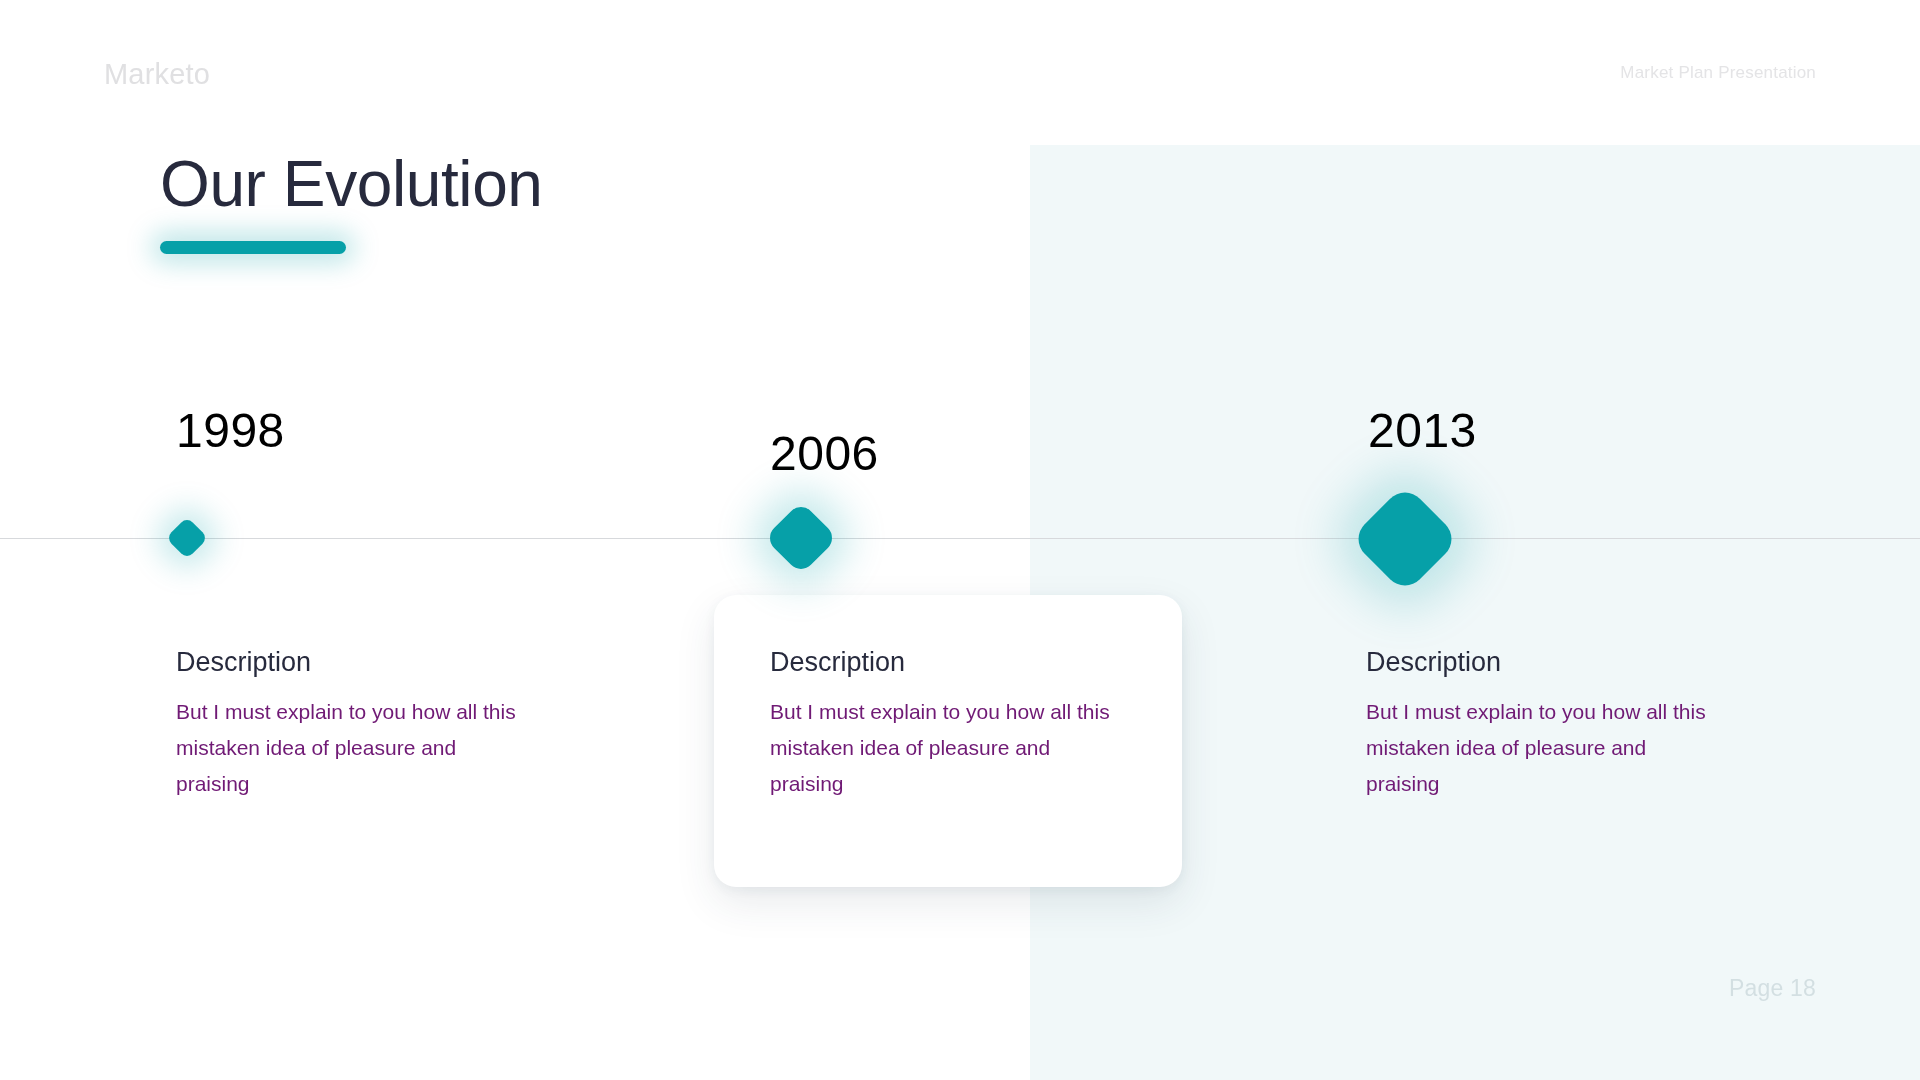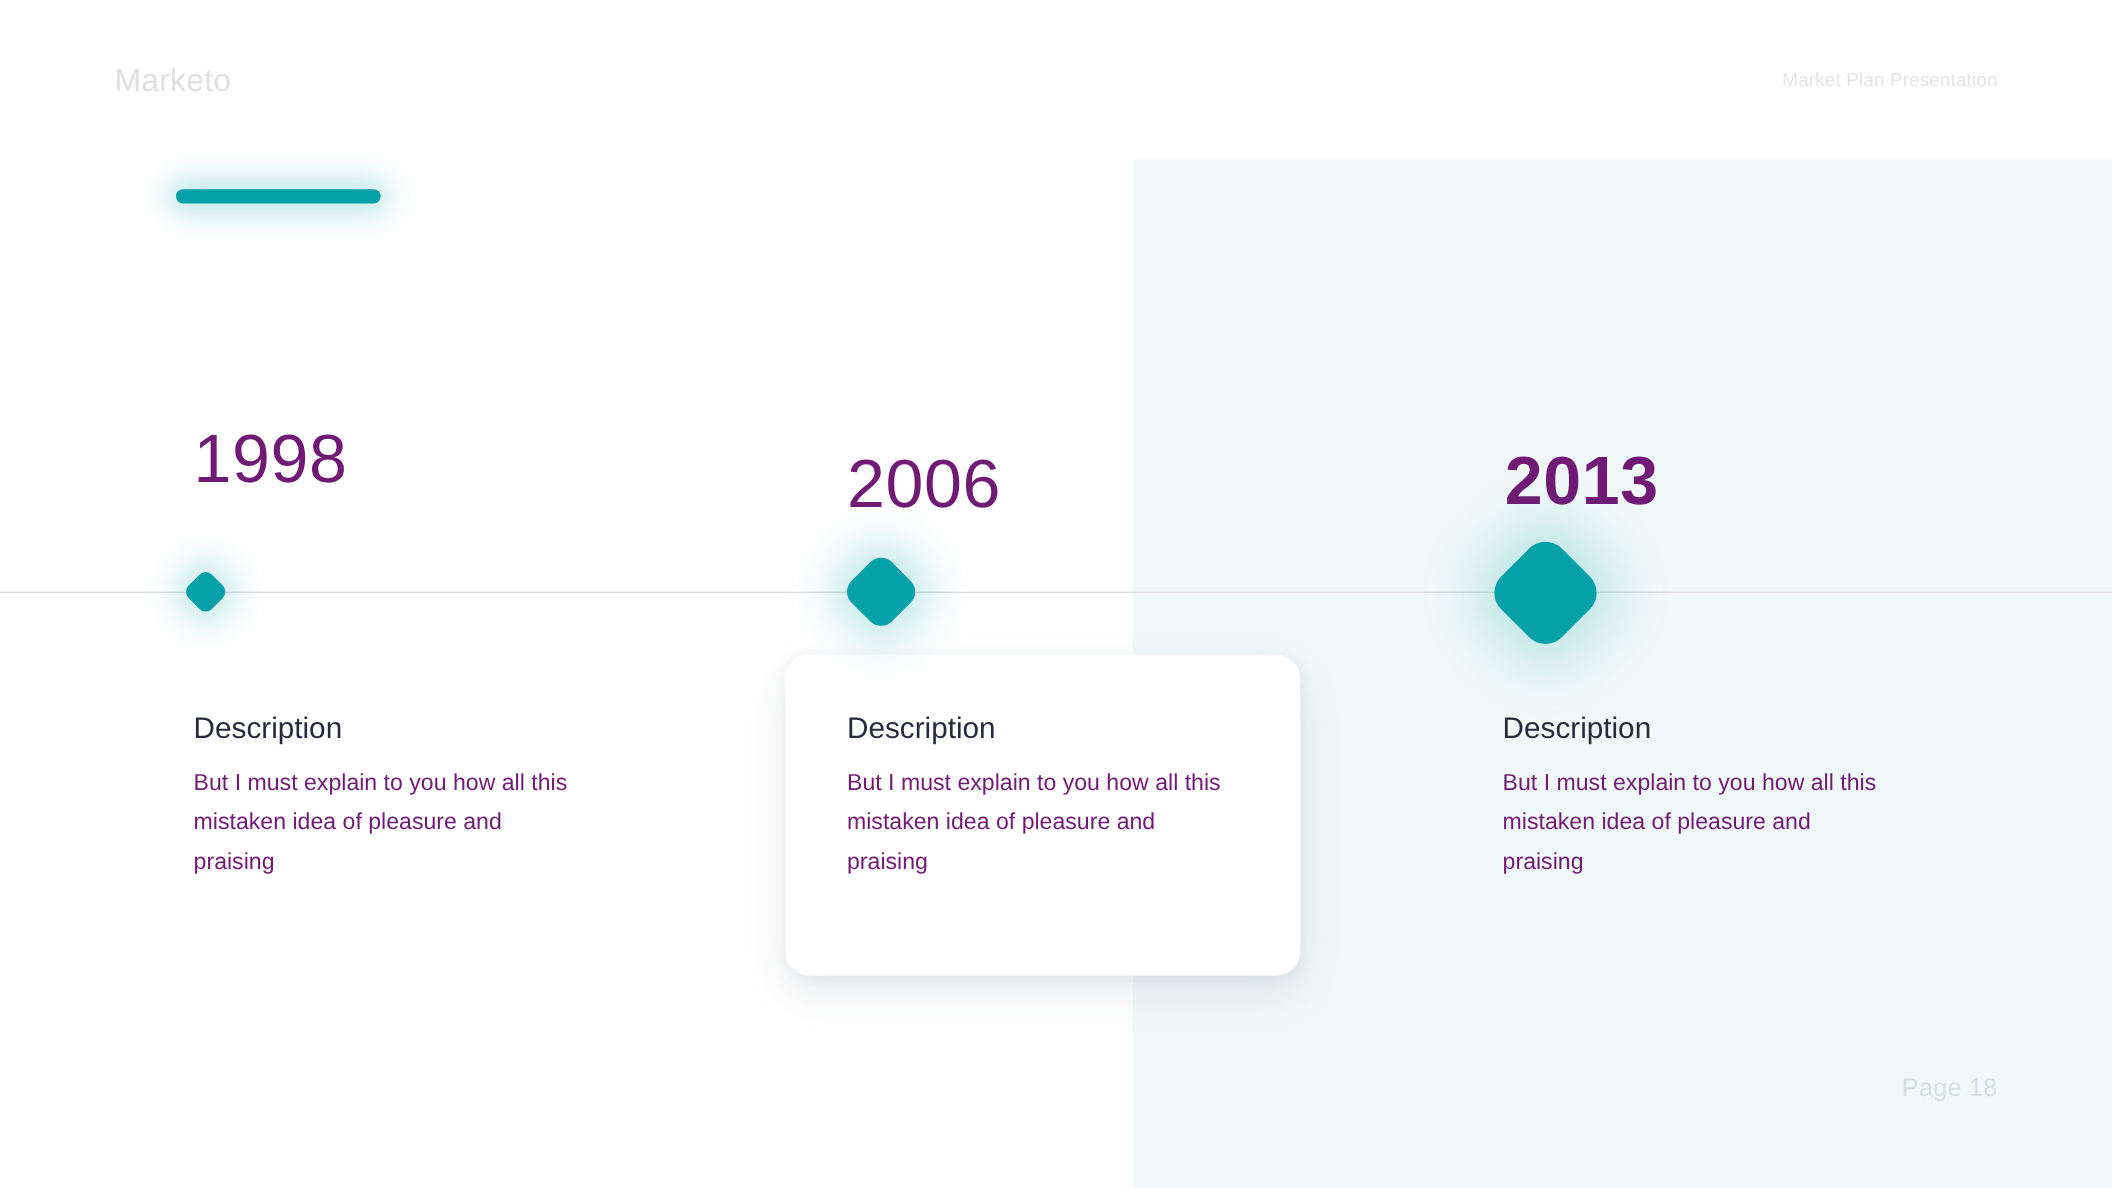--- a/index.html
+++ b/index.html
@@ -103,25 +103,26 @@
     z-index: 1;
   }
 
   .tl-item {
     position: absolute;
     z-index: 3;
   }
 
   .tl-year {
     position: absolute;
-    font-size: 62px;
-    color: #701a75;
+    font-size: 48px;
+    color: #000000;
     letter-spacing: 0.5px;
     line-height: 1;
     white-space: nowrap;
+    margin-top: 20px;
   }
 
   .tl-marker {
     position: absolute;
     background: #06a0a8;
     transform: rotate(45deg);
     z-index: 4;
   }
 
   .tl-body {
@@ -174,20 +175,21 @@
 <div class="slide">
 
   <div class="tint-panel"></div>
 
   <div class="header">
     <div class="brand-logo">Marketo</div>
     <div class="header-subtitle">Market Plan Presentation</div>
   </div>
 
   <div class="title-block">
+    <div class="slide-title">Our Evolution</div>
     <div class="title-rule-wrap">
       <div class="title-rule"></div>
     </div>
   </div>
 
   <div class="timeline-line"></div>
 
   <div class="tl-card"></div>
 
   <div class="tl-item">
@@ -204,21 +206,21 @@
     <div class="tl-year" style="left:770px; top:410px;">2006</div>
     <div class="tl-marker" style="left:775px; top:512px; width:52px; height:52px; border-radius:14px;
                 box-shadow: 0 0 40px 16px rgba(6,160,168,0.24);"></div>
     <div class="tl-body" style="left:770px; top:648px;">
       <div class="tl-heading">Description</div>
       <div class="tl-text">But I must explain to you how all this mistaken idea of pleasure and praising</div>
     </div>
   </div>
 
   <div class="tl-item">
-    <div class="tl-year" style="left:1368px; top:407px;font-weight:bold;">2013</div>
+    <div class="tl-year" style="left:1368px; top:387px;">2013</div>
     <div class="tl-marker" style="left:1366px; top:500px; width:78px; height:78px; border-radius:21px;
                 box-shadow: 0 0 48px 20px rgba(6,160,168,0.22);"></div>
     <div class="tl-body" style="left:1366px; top:648px;">
       <div class="tl-heading">Description</div>
       <div class="tl-text">But I must explain to you how all this mistaken idea of pleasure and praising</div>
     </div>
   </div>
 
   <div class="page-number">Page 18</div>
 

